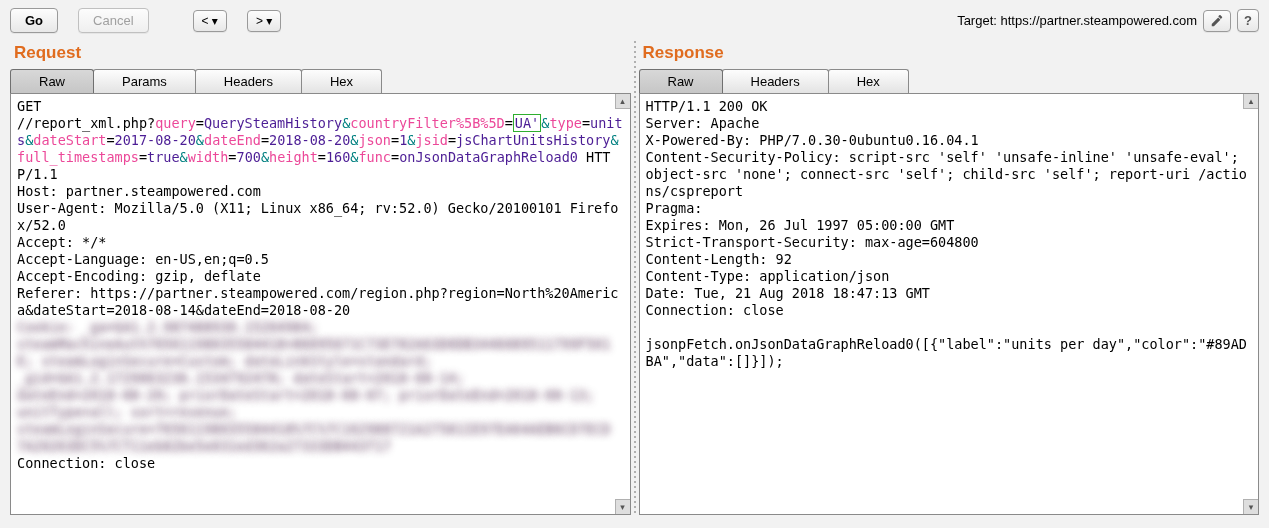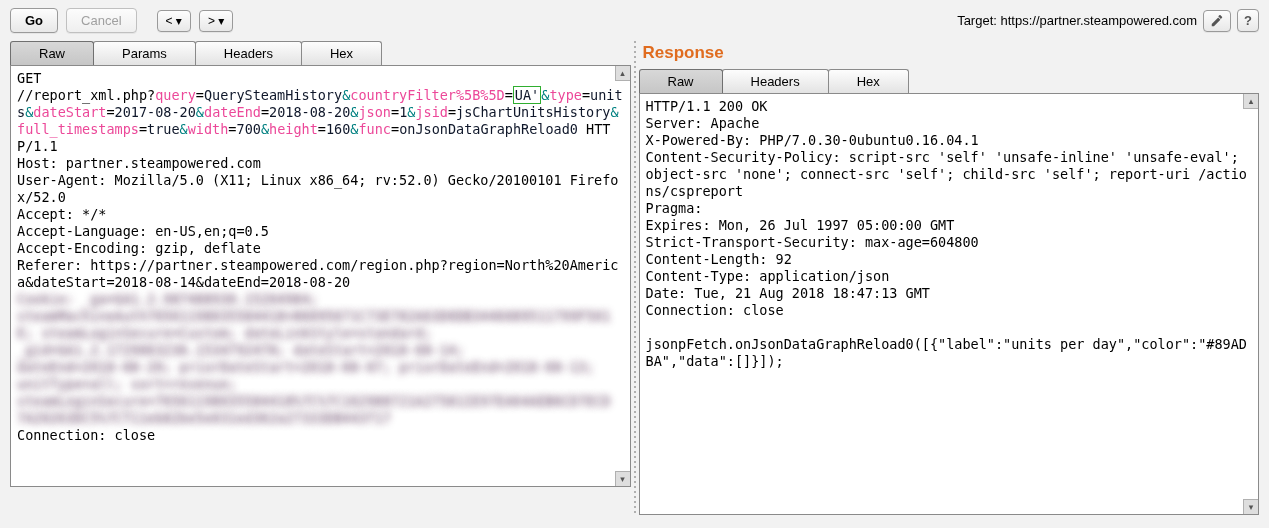--- a/index.html
+++ b/index.html
@@ -1,17 +1,17 @@
 <!DOCTYPE html>
 <html><head>
 <meta charset="utf-8">
 <style>
   * { box-sizing: border-box; }
   html, body { margin:0; padding:0; font-family: Arial, Helvetica, sans-serif; font-size:13px; background:#f2f2f2; color:#000; }
-  .toolbar { padding:8px 10px; display:flex; align-items:center; gap:8px; }
+  .toolbar { padding:8px 10px; display:flex; align-items:center; gap:20px; }
   .btn { background:linear-gradient(to bottom,#fdfdfd,#e8e8e8); border:1px solid #9a9a9a; border-radius:4px; padding:4px 14px; font-size:13px; font-family:inherit; cursor:pointer; box-shadow:0 1px 0 rgba(0,0,0,0.05); }
   .btn.bold { font-weight:bold; }
   .btn.disabled { color:#a0a0a0; border-color:#c0c0c0; cursor:default; background:linear-gradient(to bottom,#fcfcfc,#efefef); }
   .btn.nav { padding:3px 8px; line-height:14px; font-size:12px; letter-spacing:0; }
   .btn.sq { padding:3px 6px; }
   .target { margin-left:auto; display:flex; align-items:center; gap:6px; }
   .target-lbl { font-weight:normal; font-size:13px; }
   .split { display:flex; padding:0 10px 10px 10px; gap:0; }
   .pane { flex:1; min-width:0; display:flex; flex-direction:column; }
   .divider { width:8px; background:transparent; cursor:col-resize; position:relative; }
@@ -19,21 +19,21 @@
   .pane-title { color:#e06c1f; font-weight:bold; font-size:17px; padding:2px 4px 6px 4px; }
   .tabs { display:flex; }
   .tab { background:linear-gradient(to bottom,#fdfdfd,#e3e3e3); border:1px solid #8a8a8a; border-bottom:none; padding:4px 28px; font-size:13px; cursor:pointer; margin-right:-1px; border-top-left-radius:3px; border-top-right-radius:3px; }
   .tab.active { background:linear-gradient(to bottom,#d8d8d8,#c6c6c6); font-weight:normal; border-color:#707070; position:relative; z-index:2; }
   .editor-wrap { position:relative; border:1px solid #8a8a8a; background:#fff; }
   .editor { font-family:"DejaVu Sans Mono","Liberation Mono",Menlo,Consolas,monospace; font-size:13.5px; line-height:17px; padding:4px 6px; white-space:pre-wrap; word-break:break-all; overflow:auto; height:420px; }
   .scroll-up, .scroll-down { position:absolute; right:0; width:15px; height:15px; background:#dedede; border-left:1px solid #b0b0b0; display:flex; align-items:center; justify-content:center; font-size:9px; color:#555; }
   .scroll-up { top:0; border-bottom:1px solid #b0b0b0;}
   .scroll-down { bottom:0; border-top:1px solid #b0b0b0;}
   .p-blue { color:#ec4899; }
-  .p-red  { color:#0f172a; }
+  .p-red  { color:#4c1d95; }
   .p-teal { color:#008080; }
   .hl { border:1px solid #2fae2f; padding:0 1px; }
   .blur { color:transparent; text-shadow:0 0 7px rgba(40,40,100,0.55), 0 0 7px rgba(150,40,40,0.35); user-select:none; }
   svg.icon { width:14px; height:14px; display:block; }
 </style>
 </head>
 <body>
 
 <div class="toolbar">
   <button class="btn bold">Go</button>
@@ -50,20 +50,21 @@
     </button>
     <button class="btn sq">
       <span style="font-weight:bold;color:#555;">?</span>
     </button>
   </div>
 </div>
 
 <div class="split">
 
   <div class="pane">
+    <div class="pane-title">Request</div>
     <div class="tabs">
       <div class="tab active">Raw</div>
       <div class="tab">Params</div>
       <div class="tab">Headers</div>
       <div class="tab">Hex</div>
     </div>
     <div class="editor-wrap">
       <div class="scroll-up">▴</div>
       <div class="editor" id="req-editor">GET
 //report_xml.php?<span class="p-blue">query</span>=<span class="p-red">QuerySteamHistory</span><span class="p-teal">&amp;</span><span class="p-blue">countryFilter%5B%5D</span>=<span class="p-red"><span class="hl">UA'</span></span><span class="p-teal">&amp;</span><span class="p-blue">type</span>=<span class="p-red">units</span><span class="p-teal">&amp;</span><span class="p-blue">dateStart</span>=<span class="p-red">2017-08-20</span><span class="p-teal">&amp;</span><span class="p-blue">dateEnd</span>=<span class="p-red">2018-08-20</span><span class="p-teal">&amp;</span><span class="p-blue">json</span>=<span class="p-red">1</span><span class="p-teal">&amp;</span><span class="p-blue">jsid</span>=<span class="p-red">jsChartUnitsHistory</span><span class="p-teal">&amp;</span><span class="p-blue">full_timestamps</span>=<span class="p-red">true</span><span class="p-teal">&amp;</span><span class="p-blue">width</span>=<span class="p-red">700</span><span class="p-teal">&amp;</span><span class="p-blue">height</span>=<span class="p-red">160</span><span class="p-teal">&amp;</span><span class="p-blue">func</span>=<span class="p-red">onJsonDataGraphReload0</span> HTTP/1.1

